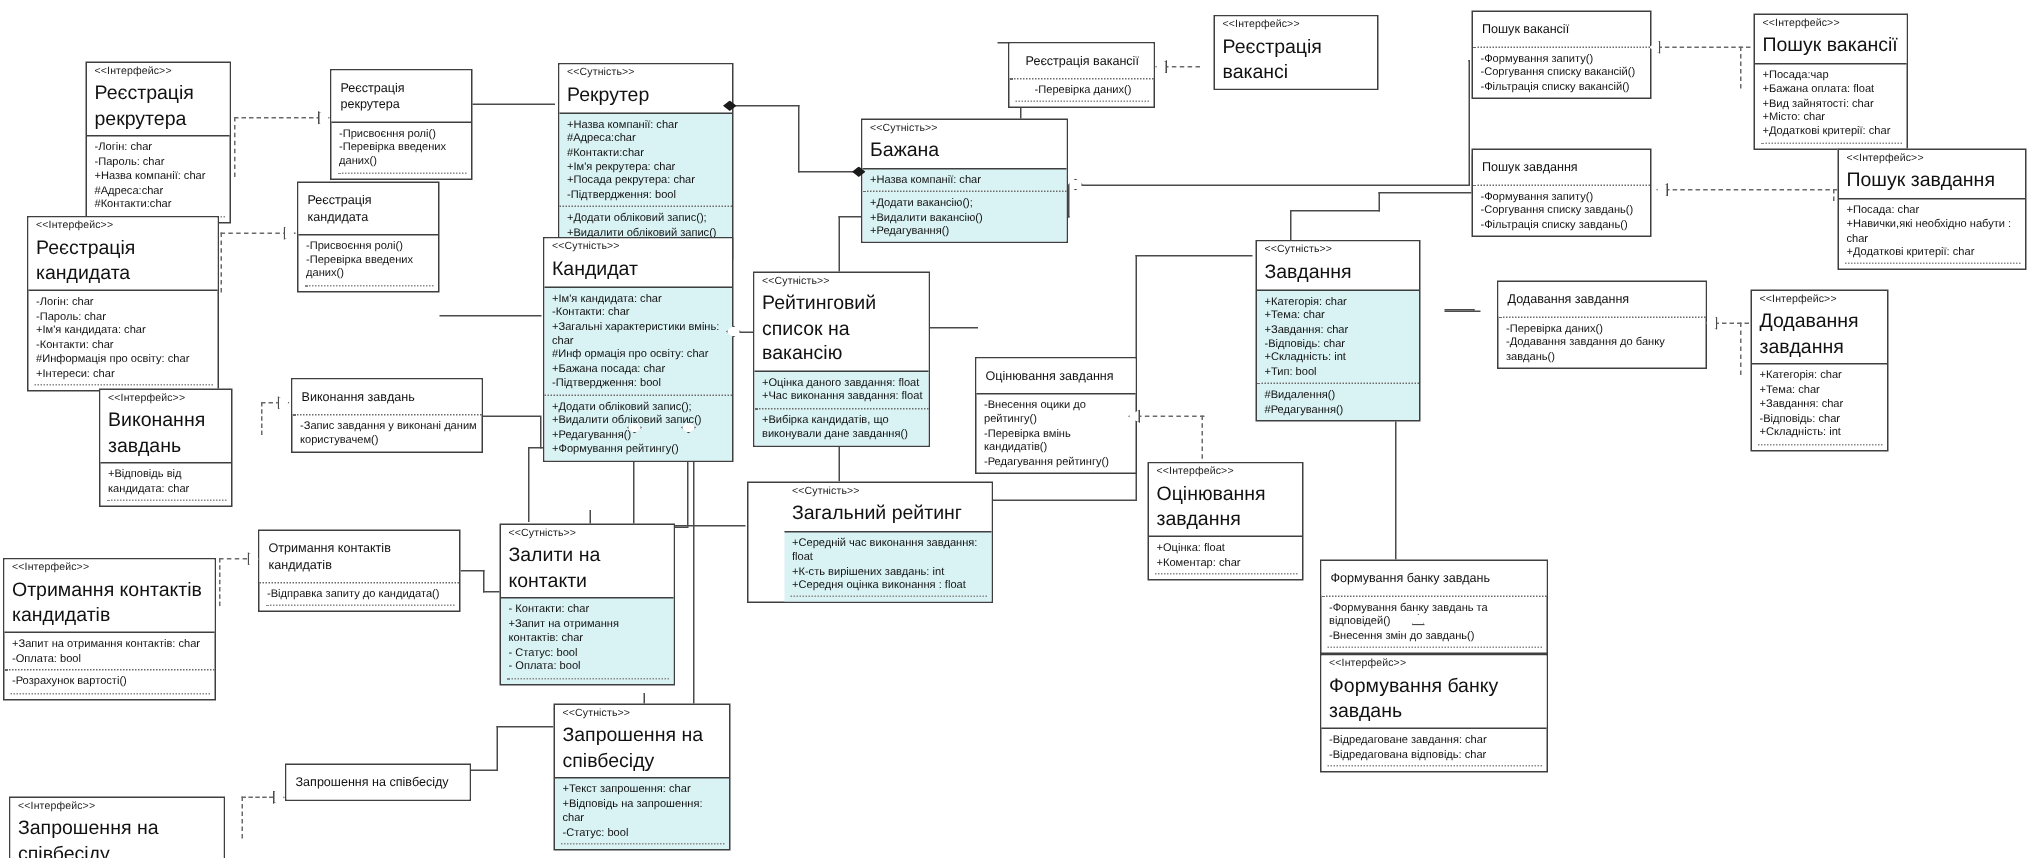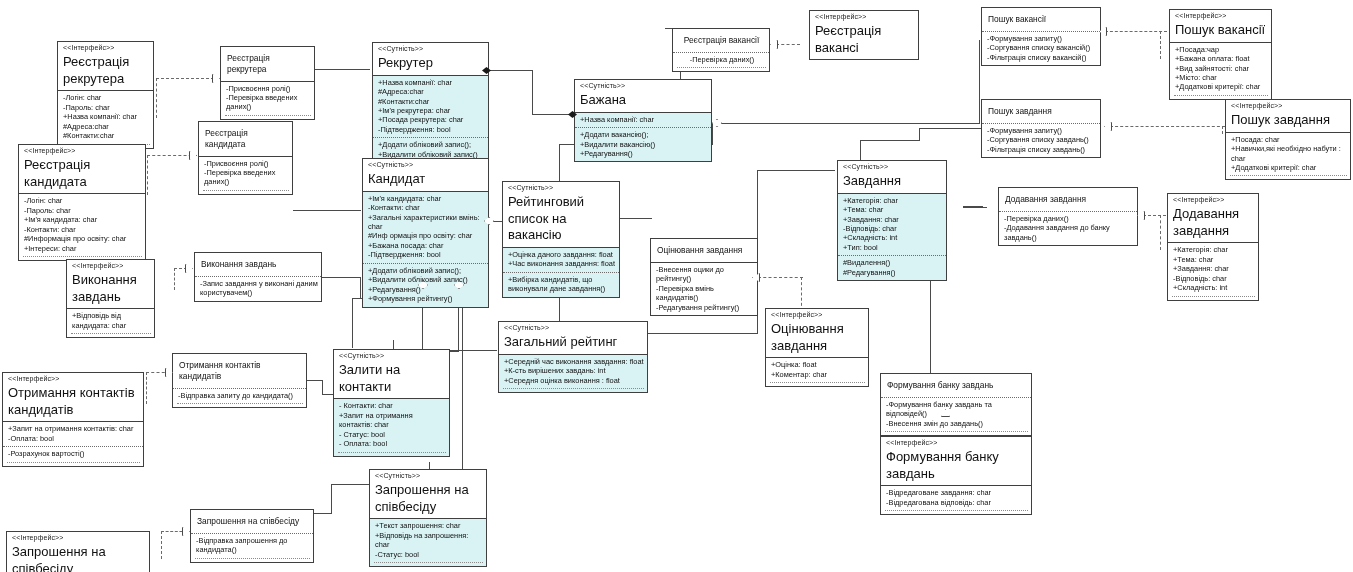--- a/index.html
+++ b/index.html
@@ -552,21 +552,21 @@
 
   <div class="uml ctrl" style="left:194px; top:252px; width:128px;">
     <div class="sec-head">
       <div class="cname">Виконання завдань</div>
     </div>
     <div class="sec-ops">
       <div class="row">-Запис завдання у виконані даним користувачем()</div>
     </div>
   </div>
 
-  <div class="uml entity" style="left:498px; top:321px; width:150px;">
+  <div class="uml entity" style="left:498px; top:321px; width:164px;padding-left:24px;">
     <div class="sec-head">
       <div class="stereo">&lt;&lt;Сутність&gt;&gt;</div>
       <div class="cname">Загальний рейтинг</div>
     </div>
     <div class="sec-attrs">
       <div class="row">+Середній час виконання завдання: float</div>
       <div class="row">+К-сть вирішених завдань: int</div>
       <div class="row">+Середня оцінка виконання : float</div>
       <div class="pad-bottom-dots"></div>
     </div>
@@ -644,24 +644,20 @@
       <div class="row">+Відповідь на запрошення: char</div>
       <div class="row">-Статус: bool</div>
       <div class="pad-bottom-dots"></div>
     </div>
   </div>
 
   <div class="uml ctrl" style="left:190px; top:509px; width:124px;">
     <div class="sec-head">
       <div class="cname">Запрошення на співбесіду</div>
     </div>
-    <div class="sec-ops">
-      <div class="row">-Відправка запрошення до кандидата()</div>
-      <div class="pad-bottom-dots"></div>
-    </div>
   </div>
 
   <div class="uml iface" style="left:6px; top:531px; width:144px;">
     <div class="sec-head">
       <div class="stereo">&lt;&lt;Інтерфейс&gt;&gt;</div>
       <div class="cname">Запрошення на співбесіду</div>
     </div>
     <div class="sec-attrs">
       <div class="row">+Текст запрошення: char</div>
       <div class="pad-bottom-dots"></div>

